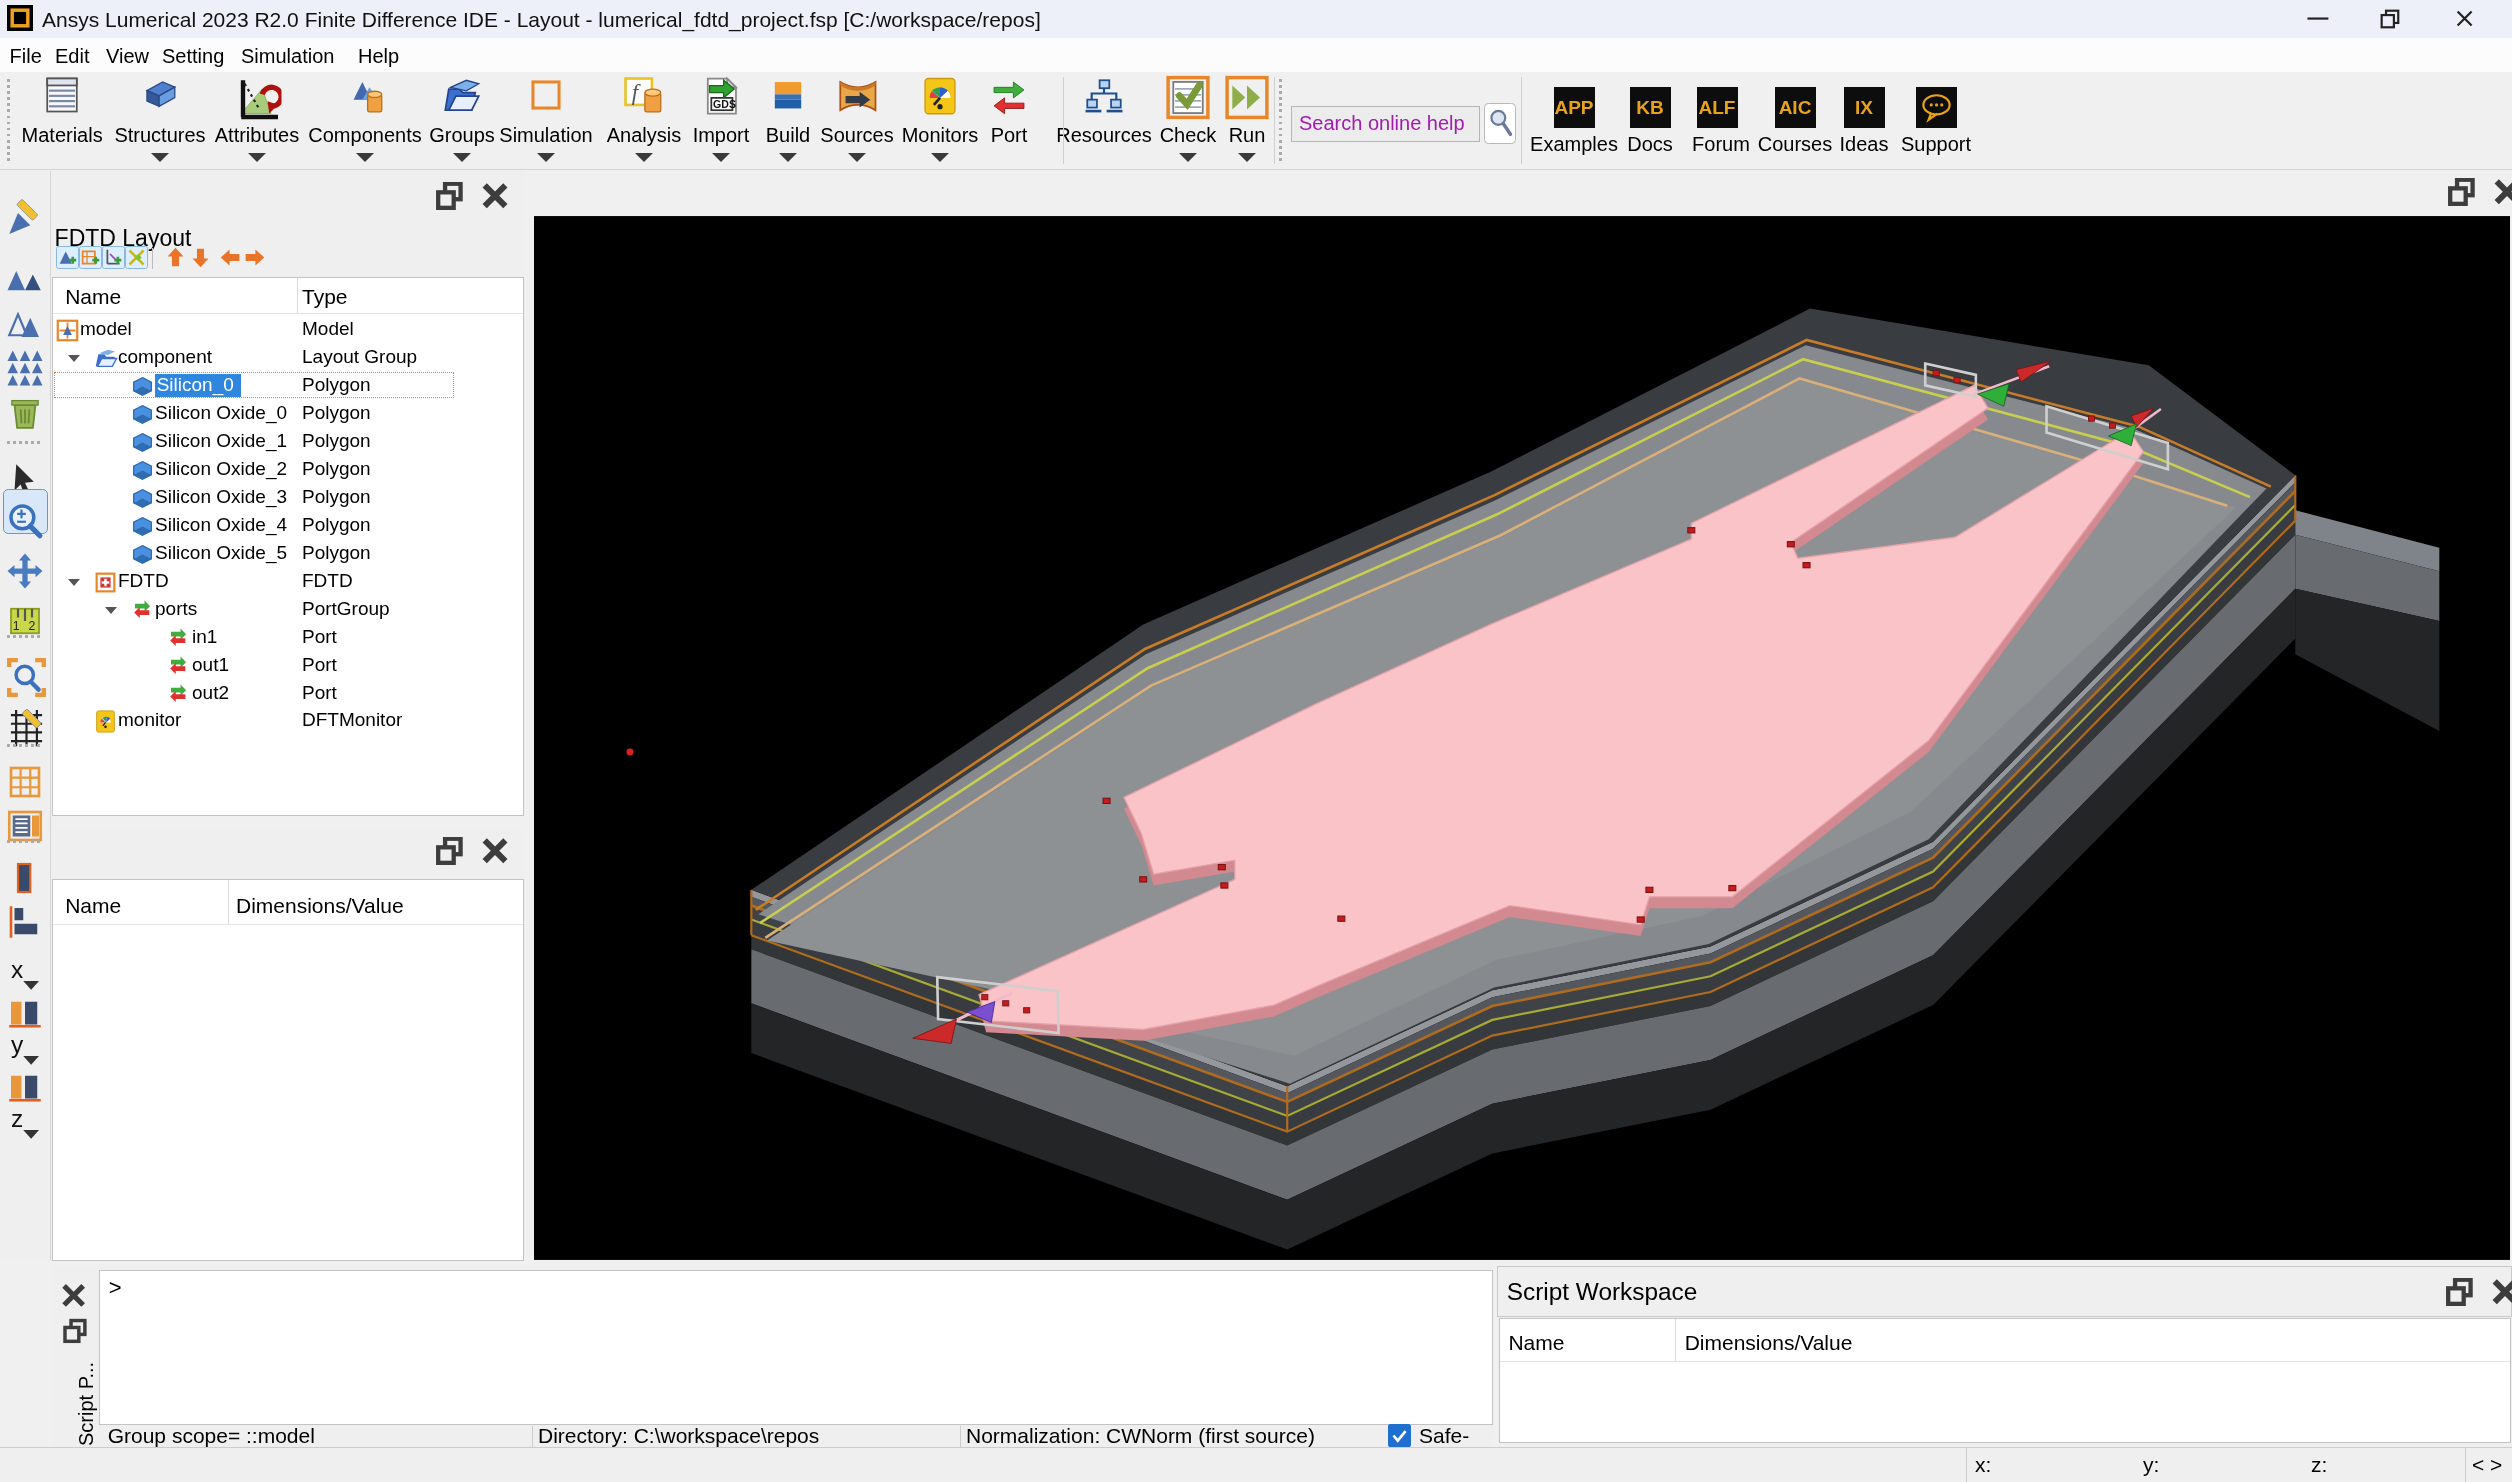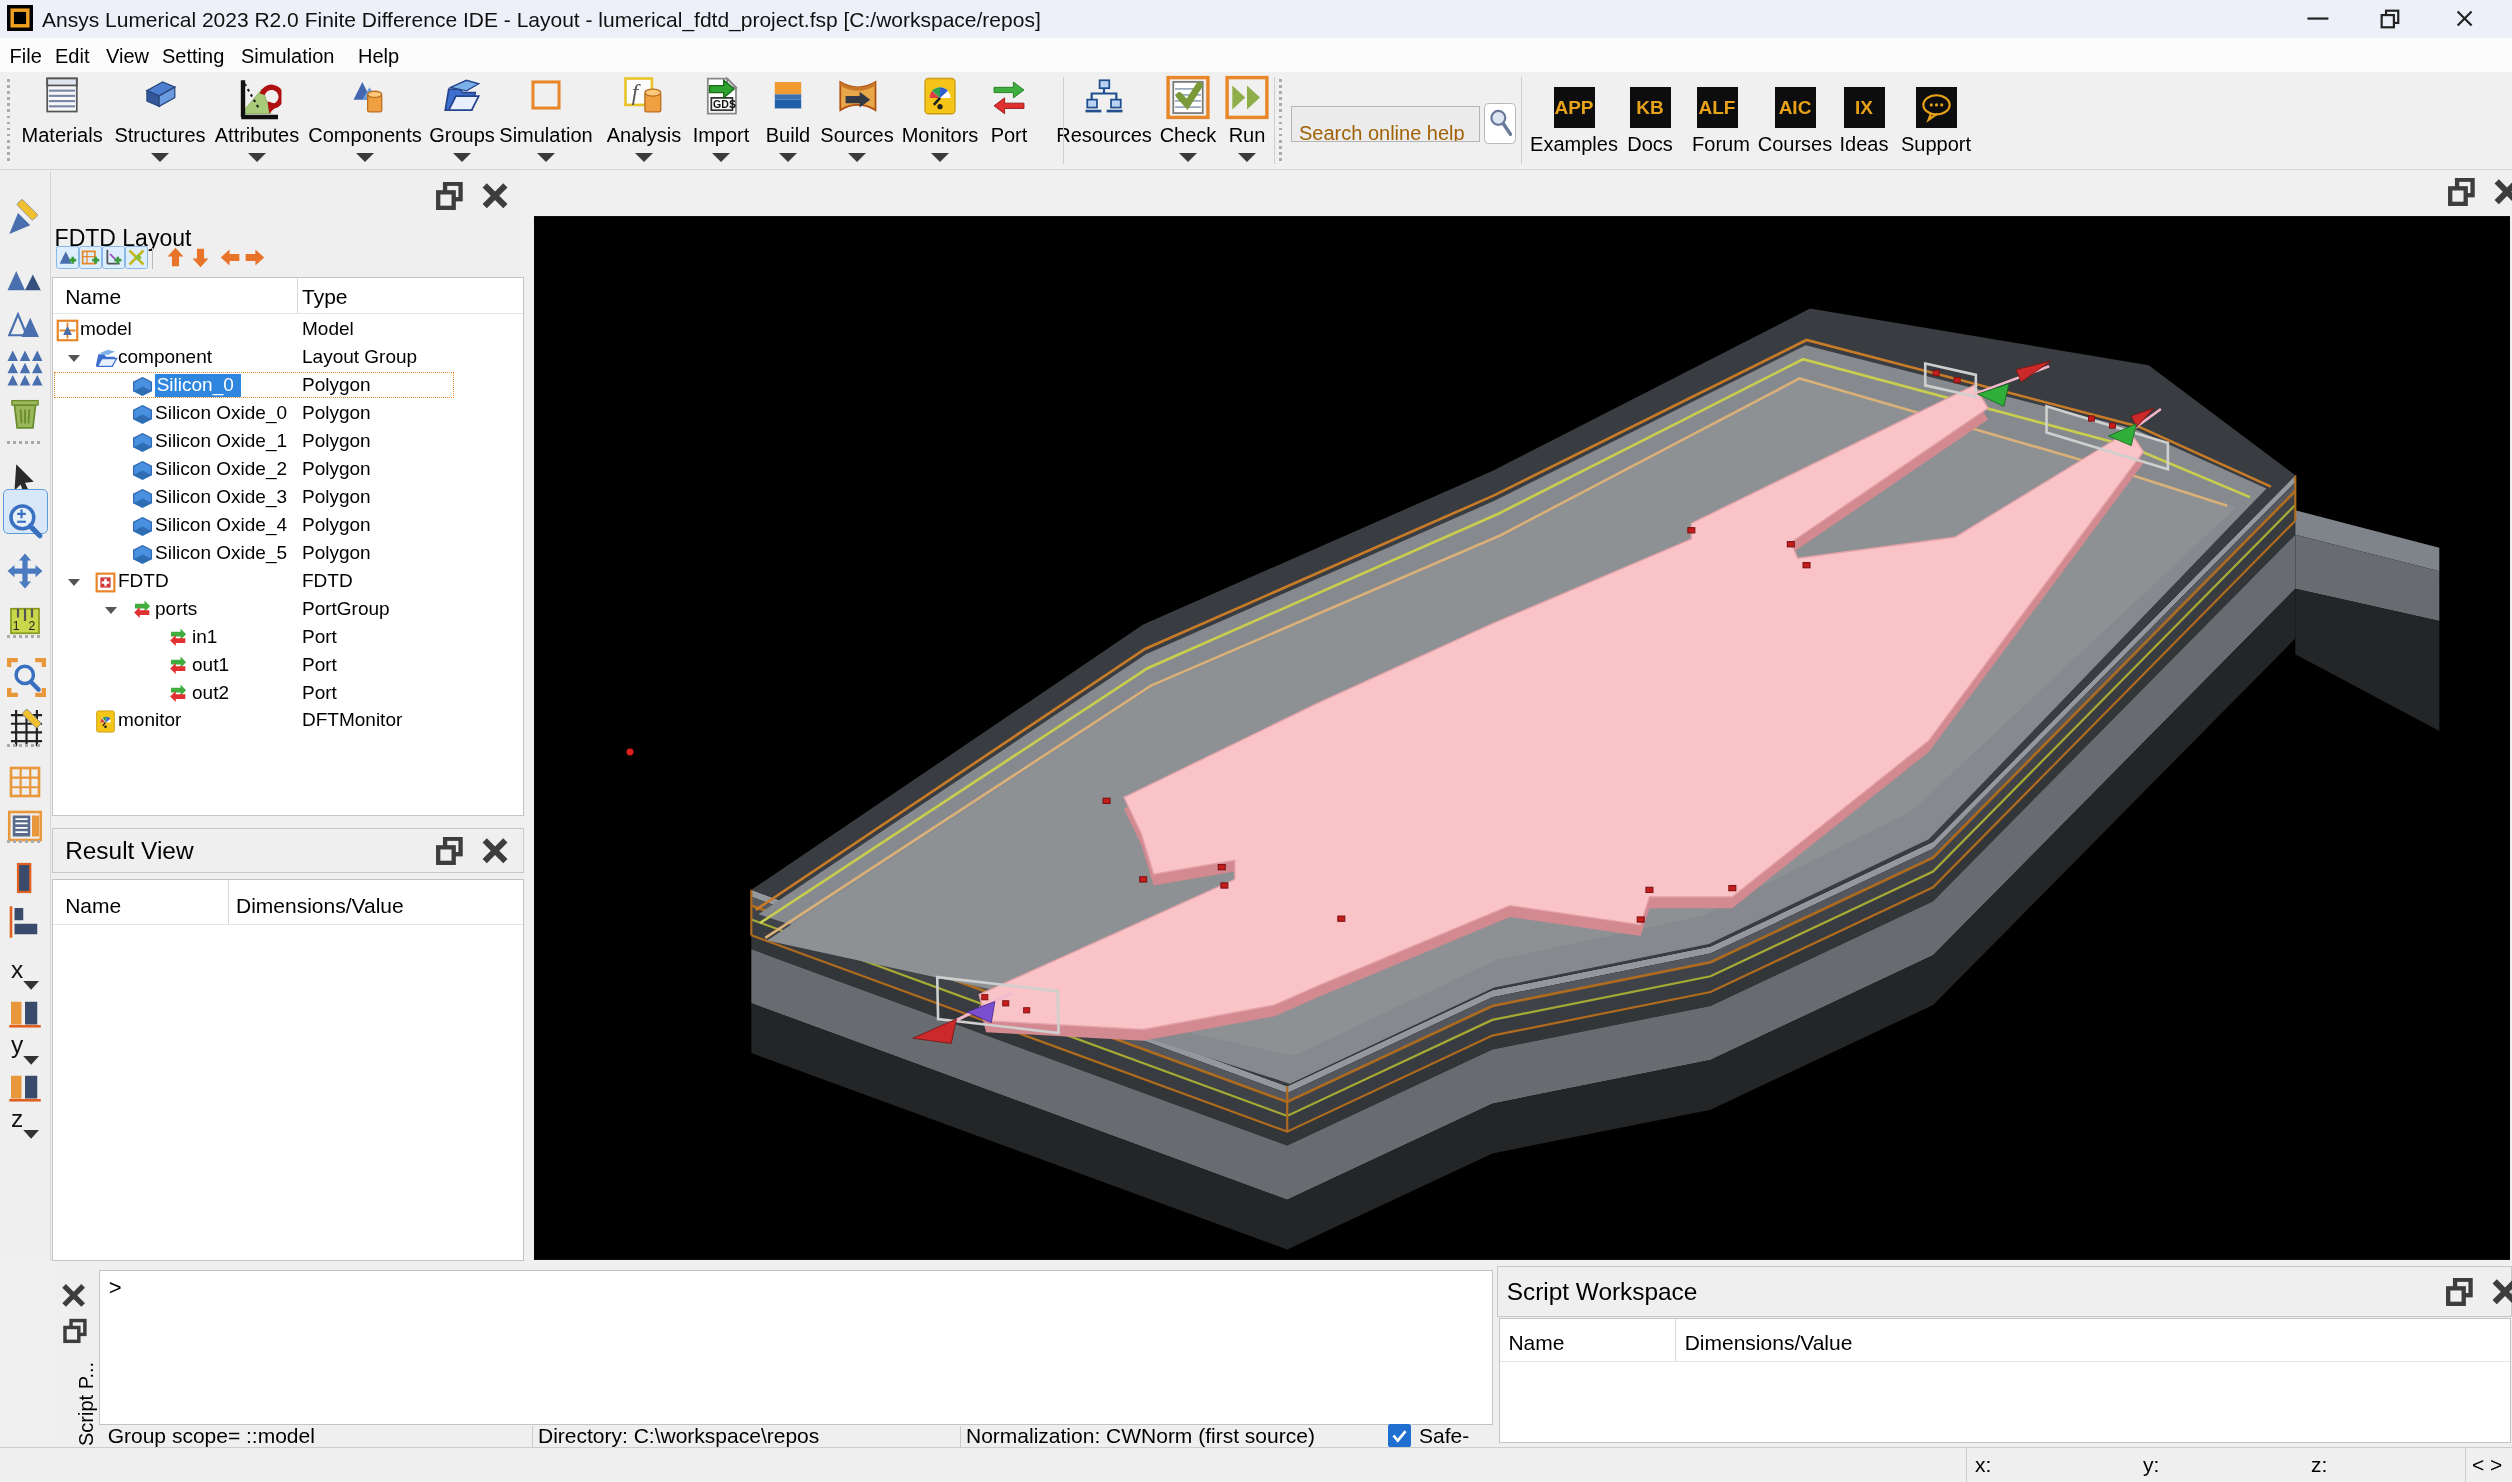--- a/index.html
+++ b/index.html
@@ -191,21 +191,21 @@
           <rect x="3" y="3" width="46" height="46" fill="none" stroke="#e8872a" stroke-width="4"></rect>
           <polygon points="9,12 24,26 9,40" fill="#8fae4a"></polygon>
           <polygon points="26,12 41,26 26,40" fill="#8fae4a"></polygon>
         </svg></div>
       <div class="lab">Run</div>
       <div class="arr"></div>
     </div>
     <div class="vsep" style="left:1063px;"></div>
     <div class="vsep" style="left:1274px;"></div>
     <div class="abs" style="left:1279px;top:7px;width:2.6px;height:84px;background:repeating-linear-gradient(#aaa 0 2.6px,transparent 2.6px 6.1px);"></div>
-    <div class="abs" style="left:1291px;top:34px;width:189px;height:36px;background:#ececec;border:0.9px solid #b5b5b5;color:#a16207;font-size:20px;padding:15px 0 0 7px;white-space:nowrap;overflow:hidden;">Search online help</div>
+    <div class="abs" style="left:1291px;top:34px;width:189px;height:36px;background:#ececec;border:0.9px solid #b5b5b5;color:#a21caf;font-size:20px;padding:5px 0 0 7px;white-space:nowrap;overflow:hidden;">Search online help</div>
     <div class="abs" style="left:1484px;top:31px;width:32px;height:41px;background:#fff;border:0.9px solid #b9b9b9;border-radius:4.4px;"><svg width="31" height="39" viewBox="0 0 35 45" xmlns="http://www.w3.org/2000/svg" style="">
         <circle cx="15" cy="16" r="8" fill="#dde6f2" stroke="#6a7a9a" stroke-width="2.5"></circle>
         <line x1="21" y1="23" x2="29" y2="35" stroke="#6a7a9a" stroke-width="4" stroke-linecap="round"></line>
       </svg></div>
     <div class="vsep" style="left:1521px;"></div>
     <div class="tbtn" style="left:1513px;top:0;width:122px;height:98px;">
       <div style="position:absolute;left:0;right:0;top:15px;">
         <div style="width:41px;height:41px;background:#0d0d0d;color:#e8a21a;font-weight:bold;font-size:19px;display:flex;align-items:center;justify-content:center;margin:0 auto;">APP</div>
       </div>
       <div class="lab" style="top:61px;">Examples</div>
@@ -593,23 +593,20 @@
             <path d="M14,7.6 a6,6 0 0 1 4.4,2 l-4.4,4.4 z" fill="#3060d0"></path>
             <line x1="13" y1="14" x2="10" y2="18" stroke="#222" stroke-width="1.5"></line>
             <circle cx="13" cy="19" r="1.5" fill="#222"></circle>
           </svg></span>
         <span style="position:absolute;left:65px;top:1.7px;">monitor</span>
         <span style="position:absolute;left:249px;top:1.7px;">DFTMonitor</span>
       </div>
     </div>
   </div>
 <div class="abs" style="left:52px;top:828px;width:472px;height:433px;background:#efefef;">
-    <div class="abs panel-title" style="left:0;top:0;width:472px;height:45px;border:0.9px solid #c8c8c8;">
-      <span style="position:absolute;left:12.2px;top:7.9px;">Result View</span>
-    </div>
     <div class="abs" style="left:382px;top:8.7px;"><svg width="79" height="31" viewBox="0 0 90 36" xmlns="http://www.w3.org/2000/svg" style="">
         <rect x="12" y="2" width="18" height="18" fill="none" stroke="#3d3d3d" stroke-width="5"></rect>
         <rect x="4" y="12" width="18" height="18" fill="#efefef" stroke="#3d3d3d" stroke-width="5"></rect>
         <path d="M58,4 l24,24 M82,4 l-24,24" stroke="#3d3d3d" stroke-width="7"></path>
       </svg></div>
     <div class="abs white" style="left:0;top:51px;width:472px;height:382px;">
       <div class="abs hdr" style="left:12.2px;top:14px;">Name</div>
       <div class="abs hdr" style="left:183px;top:14px;">Dimensions/Value</div>
       <div class="abs" style="left:175px;top:0;width:0.9px;height:44px;background:#d8d8d8;"></div>
       <div class="abs" style="left:0;top:44px;width:470px;height:0.9px;background:#e4e4e4;"></div>

